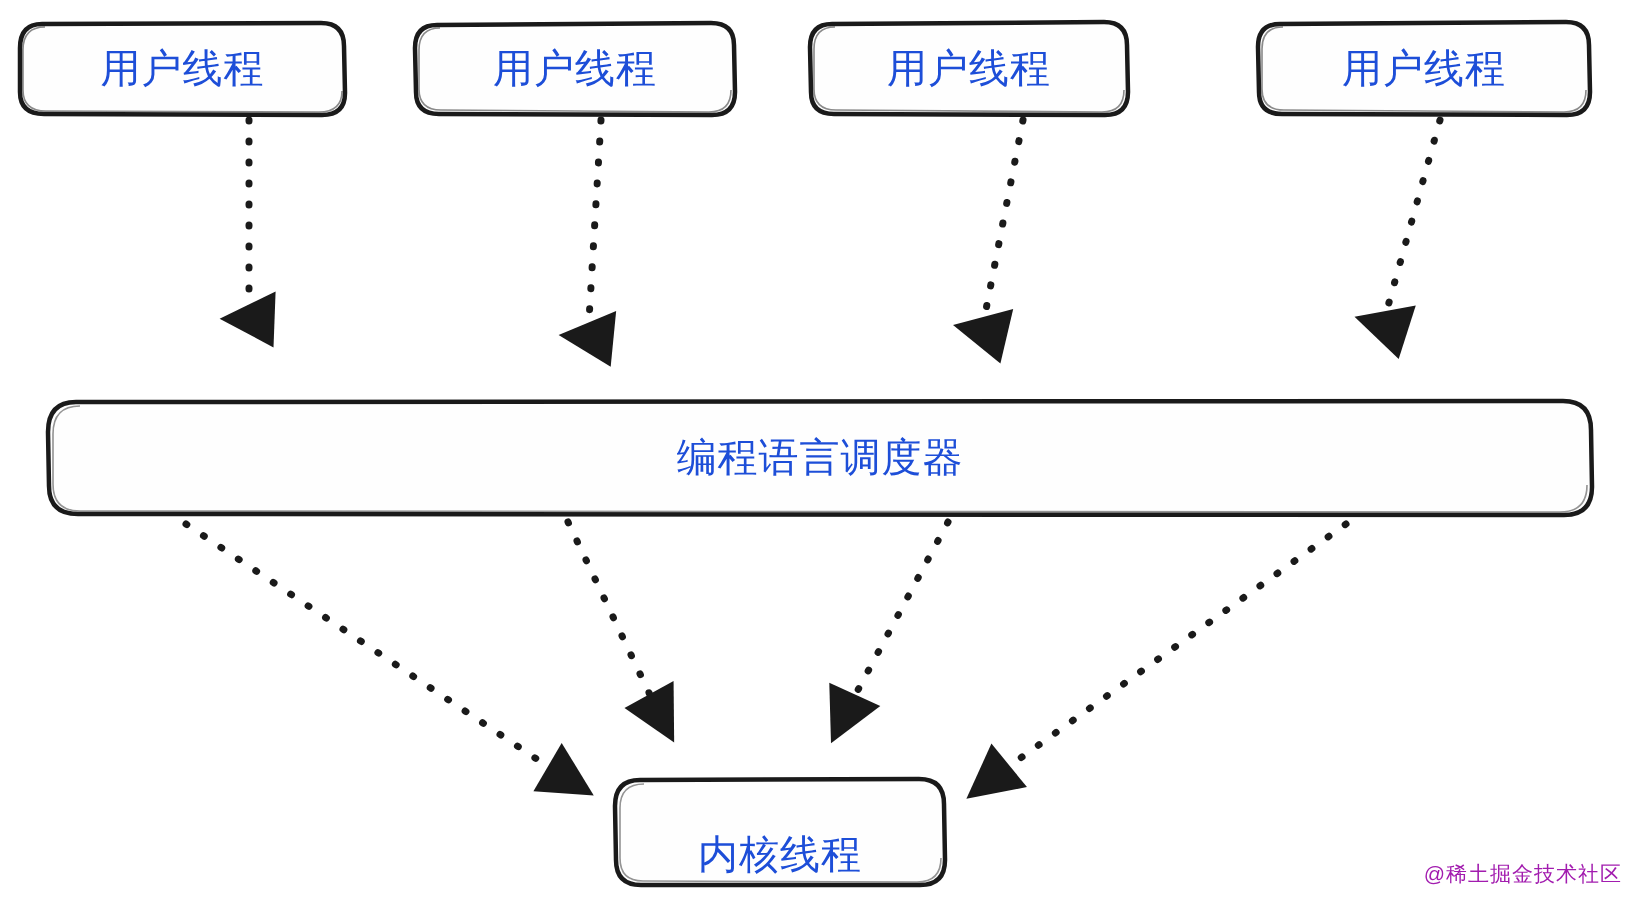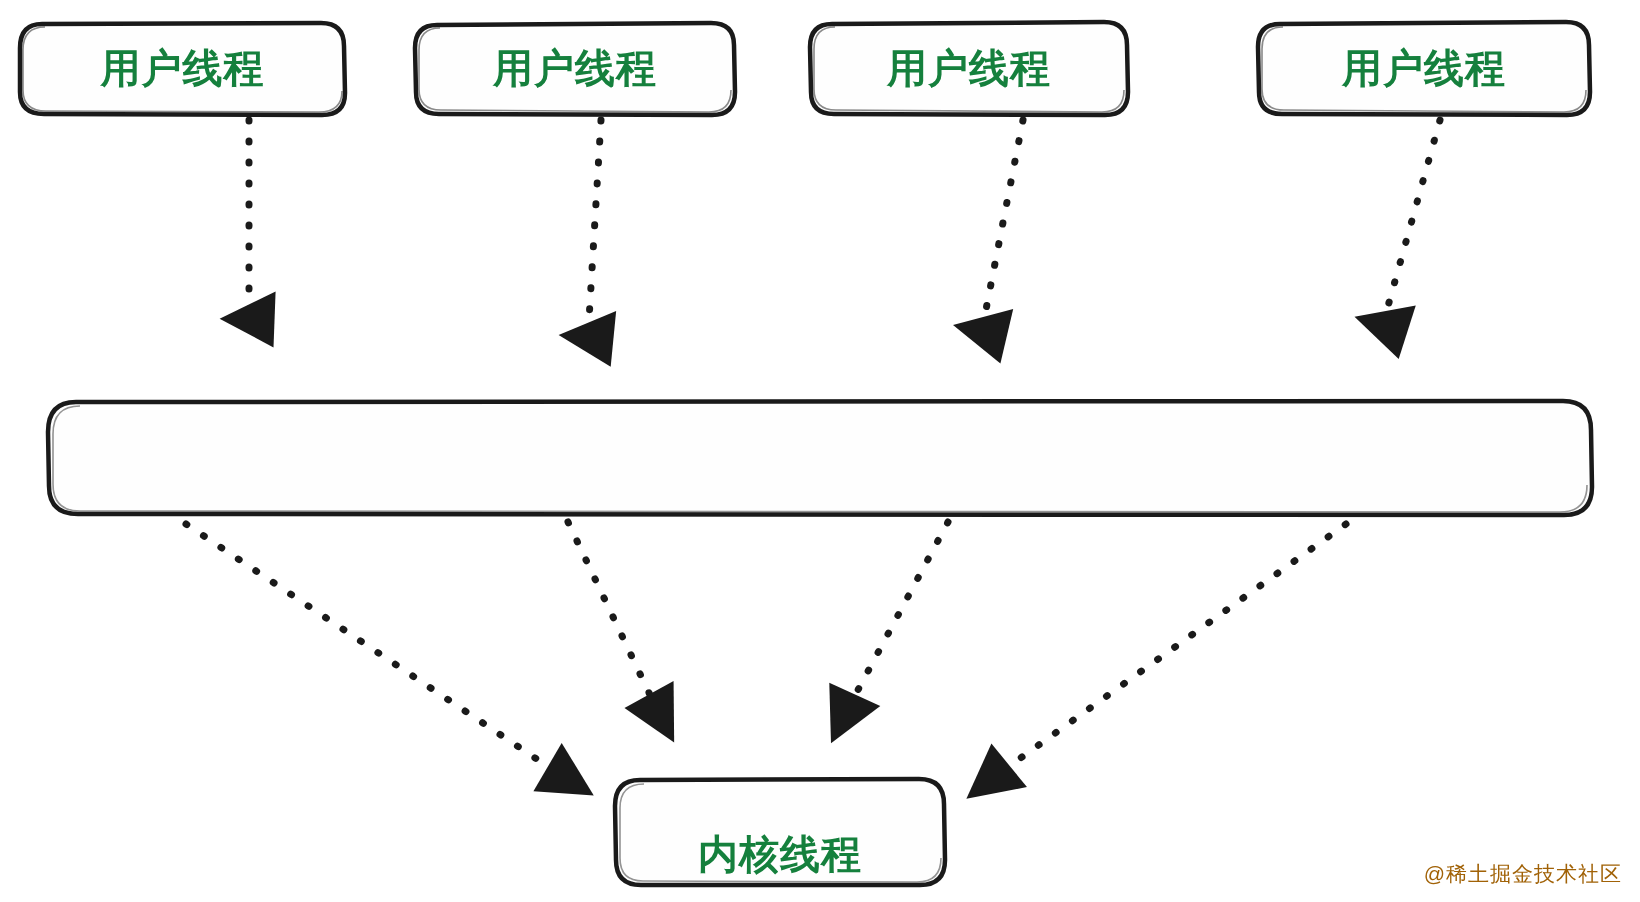--- a/index.html
+++ b/index.html
@@ -22,43 +22,43 @@
     left: 0;
     top: 0;
     width: 1640px;
     height: 902px;
   }
   .node-label {
     position: absolute;
     display: flex;
     align-items: center;
     justify-content: center;
-    color: #15803d;
-    font-weight: 700;
+    color: #1d4ed8;
+    font-weight: 400;
     letter-spacing: 1px;
     white-space: nowrap;
     pointer-events: none;
     text-align: center;
   }
   .user-thread-label {
     font-size: 40px;
   }
   .scheduler-label {
     font-size: 40px;
   }
   .kernel-label {
     font-size: 40px;
     margin-top: 23px;
   }
   .watermark {
     position: absolute;
     right: 18px;
     bottom: 14px;
     font-size: 21px;
-    color: #a16207;
+    color: #a21caf;
     letter-spacing: 1px;
     white-space: nowrap;
     text-align: right;
   }
 </style>
 </head>
 <body>
 
 <div id="canvas">
 
@@ -124,18 +124,19 @@
     <g>
       <path d="M1346,524 L990,780" fill="none" stroke="#1a1a1a" stroke-width="7" stroke-linecap="round" stroke-dasharray="1 20" marker-end="url(#arrowhead-generic)"></path>
     </g>
   </svg>
 
   <div class="node-label user-thread-label" style="left:20px; top:22px; width:325px; height:93px;">用户线程</div>
   <div class="node-label user-thread-label" style="left:415px; top:22px; width:320px; height:93px;">用户线程</div>
   <div class="node-label user-thread-label" style="left:810px; top:22px; width:318px; height:93px;">用户线程</div>
   <div class="node-label user-thread-label" style="left:1258px; top:22px; width:332px; height:93px;">用户线程</div>
 
+  <div class="node-label scheduler-label" style="left:48px; top:400px; width:1544px; height:115px;">编程语言调度器</div>
 
   <div class="node-label kernel-label" style="left:615px; top:778px; width:330px; height:107px;">内核线程</div>
 
   <div class="watermark">@稀土掘金技术社区</div>
 
 </div>
 
 </body></html>

